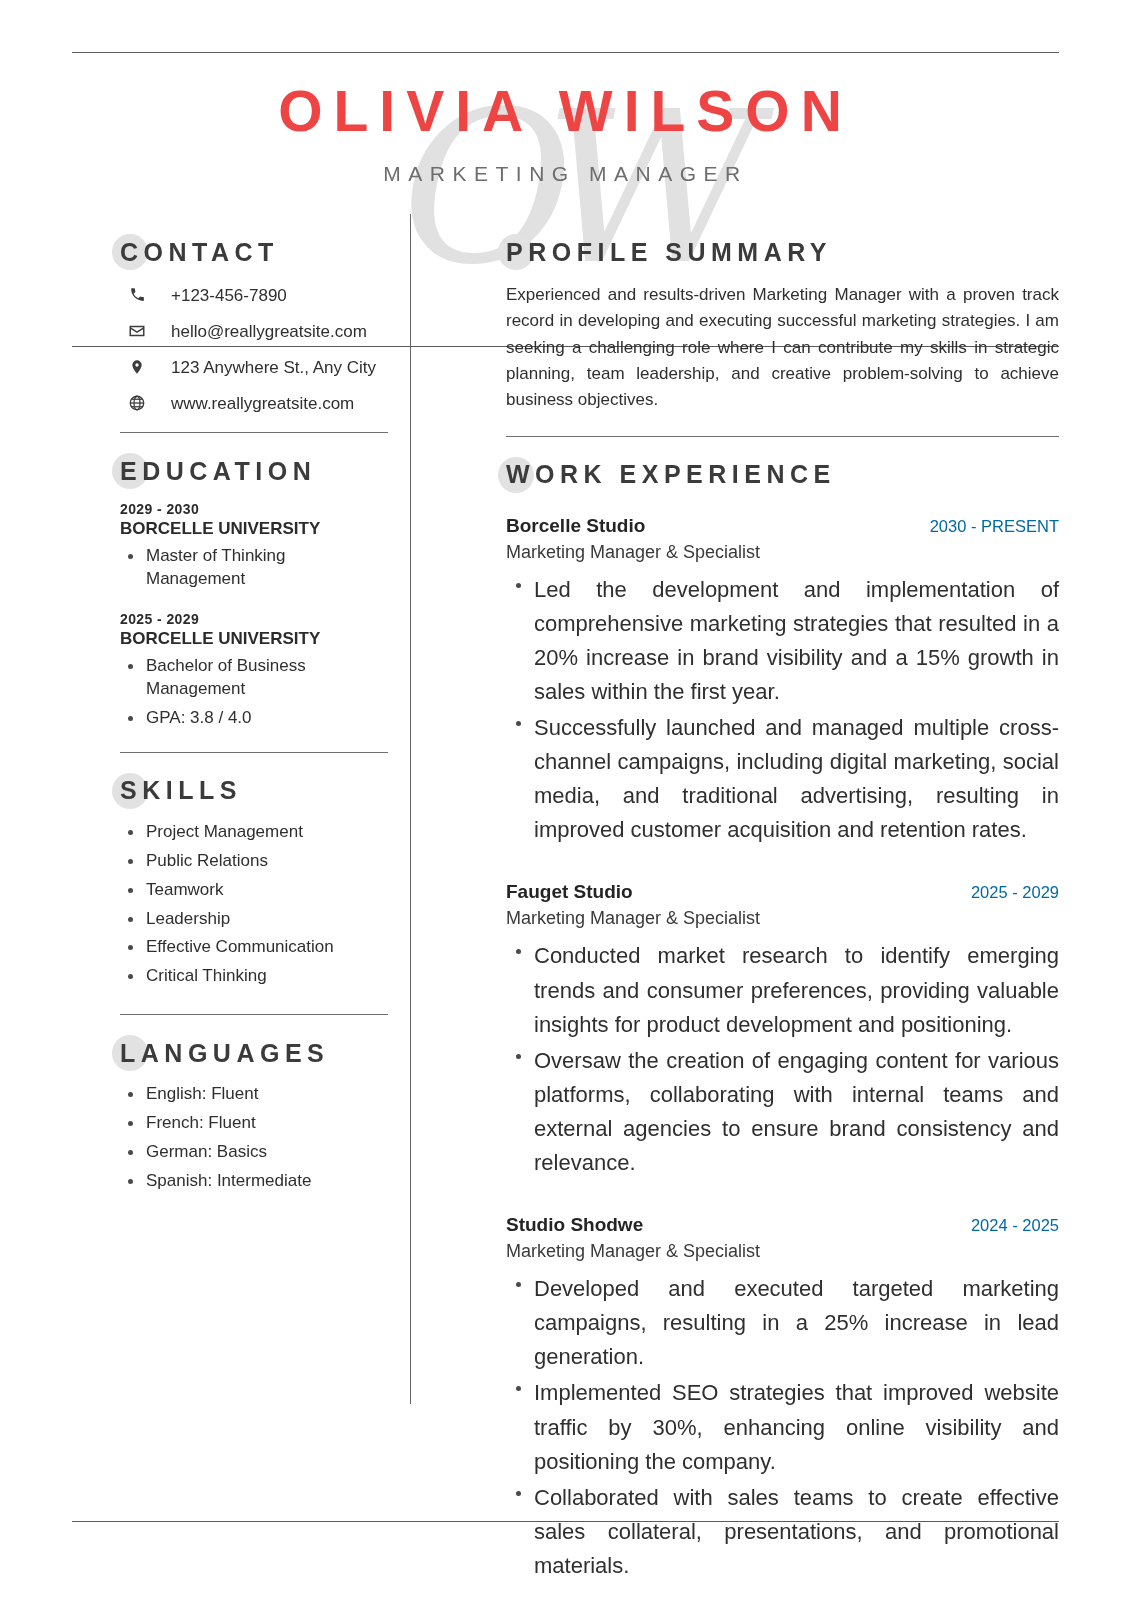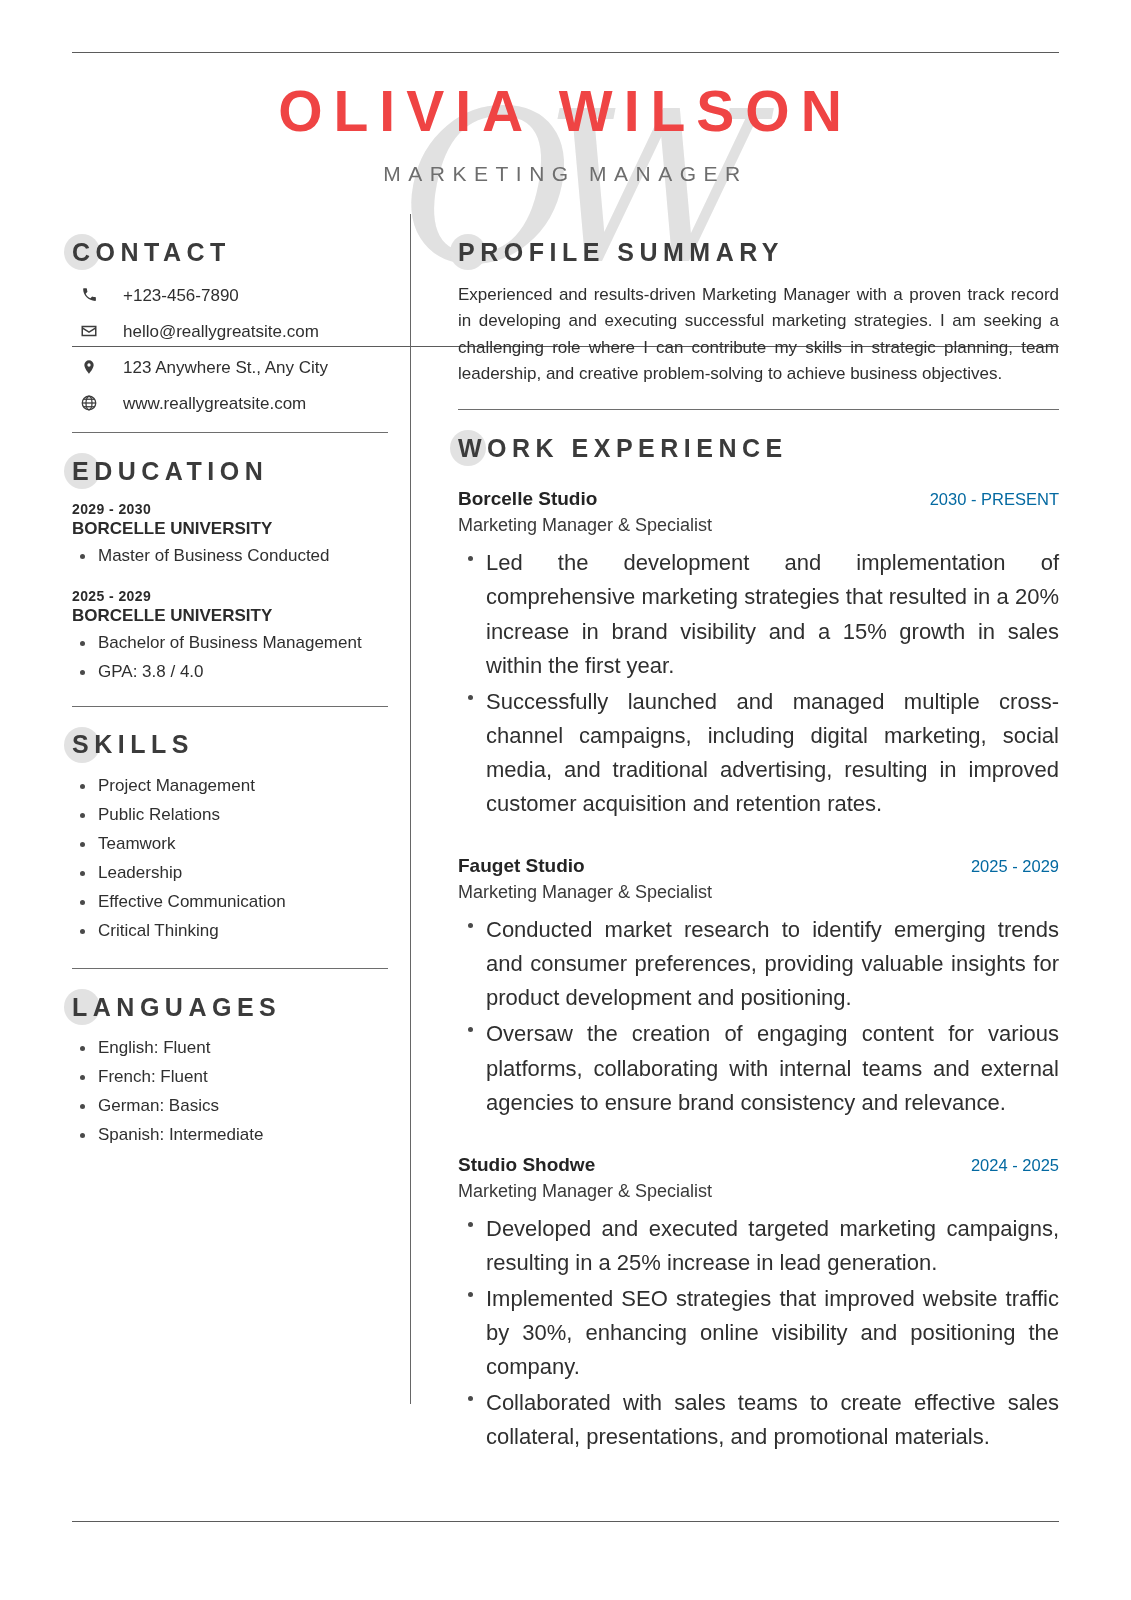--- a/index.html
+++ b/index.html
@@ -113,20 +113,21 @@
   }
   .col-right {
     flex: 1 1 auto;
     padding-left: 48px;
     box-sizing: border-box;
   }
 
   
   .section {
     position: relative;
+    margin-left: 48px;
   }
   .sec-head {
     position: relative;
     display: flex;
     align-items: center;
     height: 48px;
     margin-bottom: 6px;
   }
   .sec-dot {
     position: absolute;
@@ -348,21 +349,21 @@
       <div class="section" style="margin-top:14px;">
         <div class="sec-head">
           <span class="sec-dot"></span>
           <span class="sec-title">EDUCATION</span>
         </div>
 
         <div class="edu-block">
           <div class="edu-years">2029 - 2030</div>
           <div class="edu-school">BORCELLE UNIVERSITY</div>
           <ul class="bullets">
-            <li>Master of Business Conducted</li>
+            <li>Master of Thinking Management</li>
           </ul>
         </div>
 
         <div class="edu-block">
           <div class="edu-years">2025 - 2029</div>
           <div class="edu-school">BORCELLE UNIVERSITY</div>
           <ul class="bullets">
             <li>Bachelor of Business Management</li>
             <li>GPA: 3.8 / 4.0</li>
           </ul>

